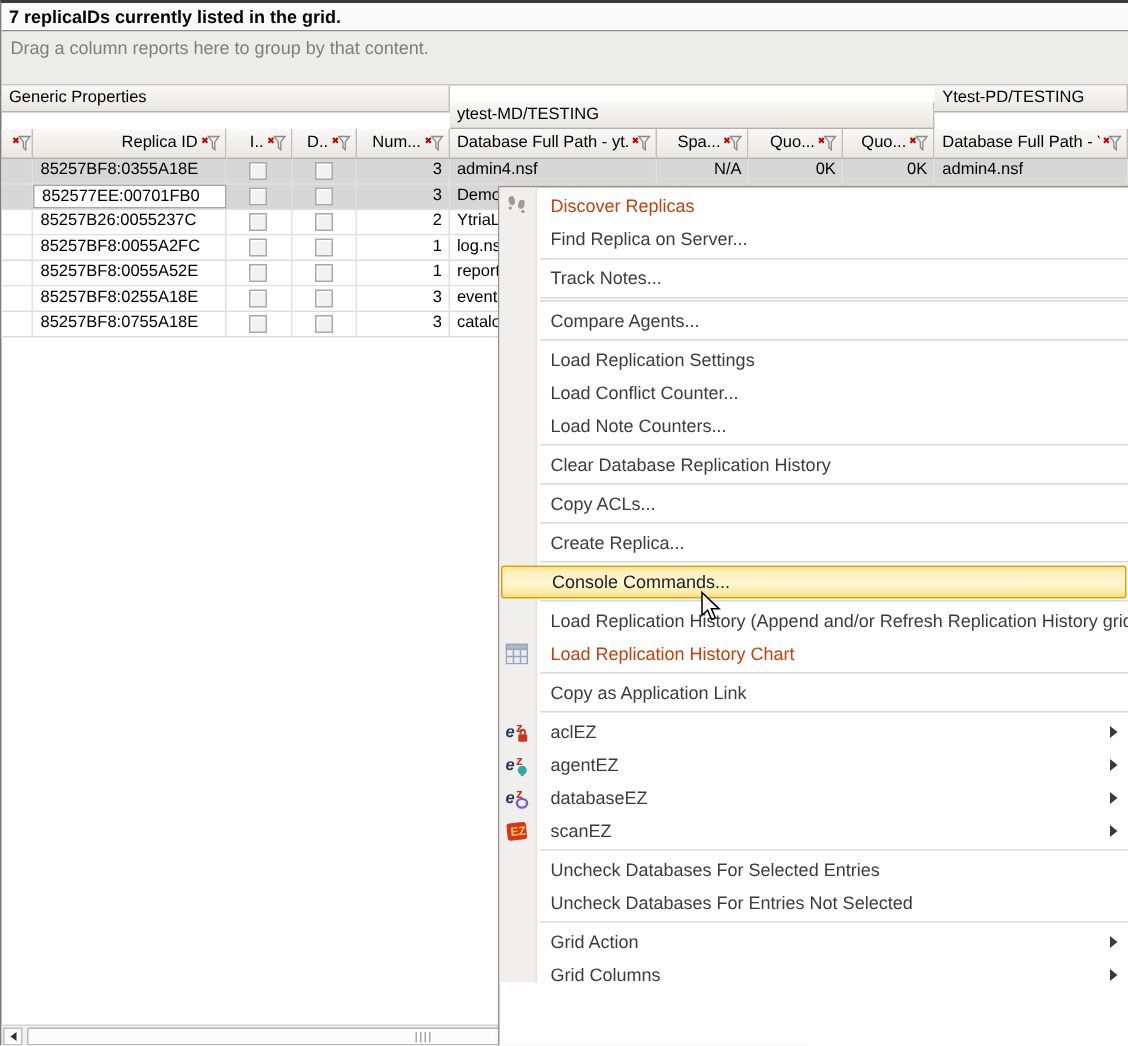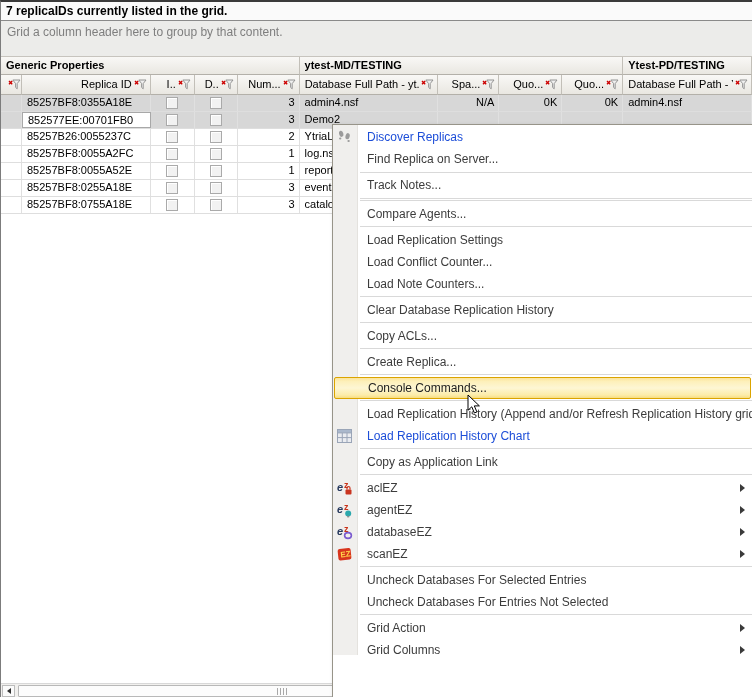--- a/index.html
+++ b/index.html
@@ -18,21 +18,21 @@
     height:36px; background:#ececea; border-bottom:1px solid #c7c4be;
     font-size:12px; color:#7e7e7e; padding:4px 0 0 6px;
   }
   
   .band-row, .header-row { display:flex; }
   .band-cell, .hdr-cell {
     background:linear-gradient(#f9f8f6,#e9e7e1);
     border-right:1px solid #c2bfb8; border-bottom:1px solid #b3b0a9;
     font-size:11px; color:#000; overflow:hidden; white-space:nowrap;
   }
-  .band-cell { height:18px; padding:2px 0 12px 5px;font-weight:bold; }
+  .band-cell { height:18px; padding:2px 0 12px 5px; }
   .hdr-cell { height:20px; padding:3px 3px 0 5px; display:flex; align-items:flex-start; }
   .hdr-label { flex:1 1 auto; overflow:hidden; white-space:nowrap;text-align:right; }
   .filter-ic { flex:0 0 auto; margin-left:2px; margin-top:1px; }
   
   .rows { background:#fff; }
   .grid-row { display:flex; height:17px; border-bottom:1px solid #dedede; background:#fff; }
   .grid-row.selected { background:#d7d7d7; }
   .cell {
     font-size:11px; color:#000; padding:1px 4px 0 5px; overflow:hidden;
     white-space:nowrap; border-right:1px solid #e0e0e0; height:100%;
@@ -67,21 +67,21 @@
     padding-top:1px; z-index:10;
   }
   .menu-gutter {
     position:absolute; left:0; top:0; width:25px; height:530px;
     background:#f0efed; border-right:1px solid #e4e2de;
   }
   .menu-item {
     position:relative; height:22px; line-height:22px; padding-left:34px;
     font-size:12px; color:#3c3c3c; white-space:nowrap; overflow:hidden;
   }
-  .menu-item.disabled { color:#1d4ed8; }
+  .menu-item.disabled { color:#c2410c; }
   .menu-item.highlighted {
     margin:0 1px; height:22px; line-height:20px;
     border:1px solid #dba400; border-radius:2px; padding-left:33px;
     background:linear-gradient(180deg,#fbe49c 0%,#fdf0bb 18%,#fdf6d4 50%,#fceca9 85%,#f7dd82 100%);
     color:#1d1d1d;
   }
   .menu-sep { height:1px; background:#d9d9d9; margin:1.5px 0 1.5px 27px; }
   .menu-ic { position:absolute; left:4px; top:3px; width:16px; height:16px; }
   .sub-arrow {
     position:absolute; right:7px; top:7px; width:0; height:0;
@@ -93,26 +93,26 @@
 </head>
 <body>
 
 <div class="screen">
 
   <div class="title-bar">
     <span>7 replicaIDs currently listed in the grid.</span>
   </div>
 
   <div class="groupby">
-    <span>Grid a column header here to group by that content.</span>
+    <span>Drag a column reports here to group by that content.</span>
   </div>
 
   <div class="band-row" id="bandRow">
       <div class="band-cell" style="width: 299px;">Generic Properties</div>
-      <div class="band-cell" style="width: 324px;">ytest-MD/TESTING</div>
+      <div class="band-cell" style="width: 324px; margin-top: 11px;">ytest-MD/TESTING</div>
       <div class="band-cell" style="width: 129px;">Ytest-PD/TESTING</div>
     </div>
   <div class="header-row" id="headerRow">
       <div class="hdr-cell" style="width: 21px;">
         <span class="filter-ic"><svg width="13" height="11" viewBox="0 0 13 11">
             <path d="M1 2 L4.2 5.2 M4.2 2 L1 5.2" stroke="#cc0000" stroke-width="1.4"></path>
             <path d="M4.8 1 H12 L9.2 4.6 V9.8 L7.6 8.4 V4.6 Z" fill="#efefef" stroke="#8b8b8b" stroke-width="0.9"></path>
           </svg></span>
       </div>
       <div class="hdr-cell" style="width: 129px;">

